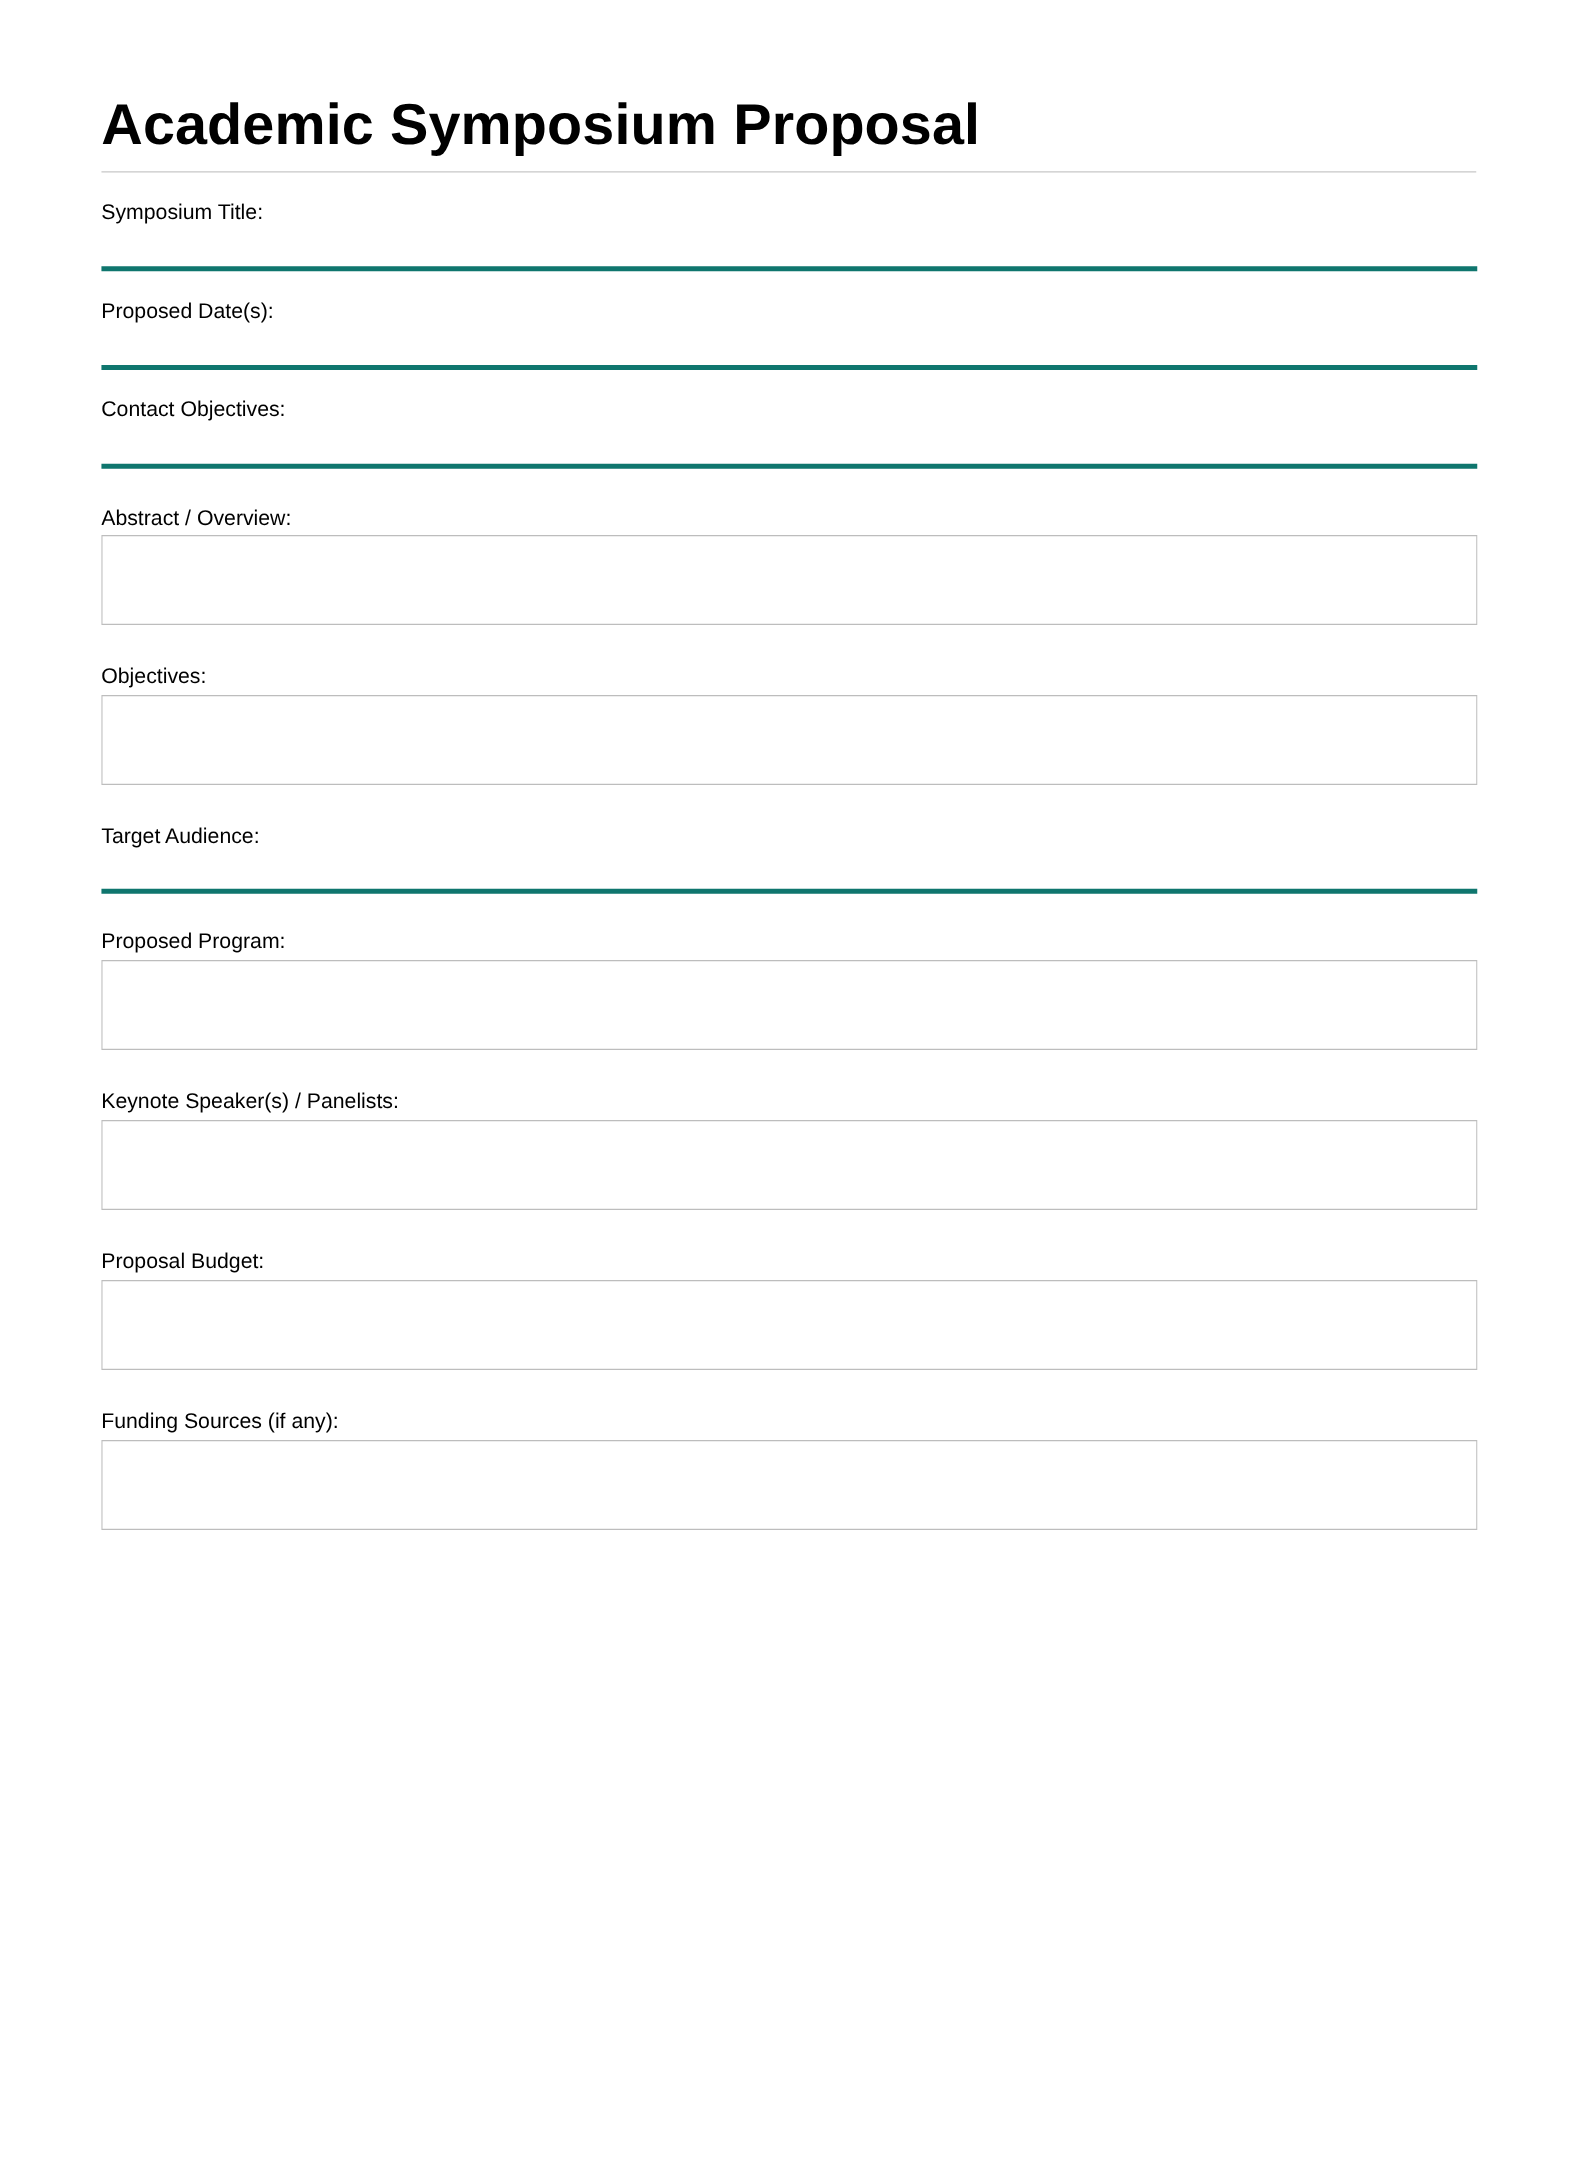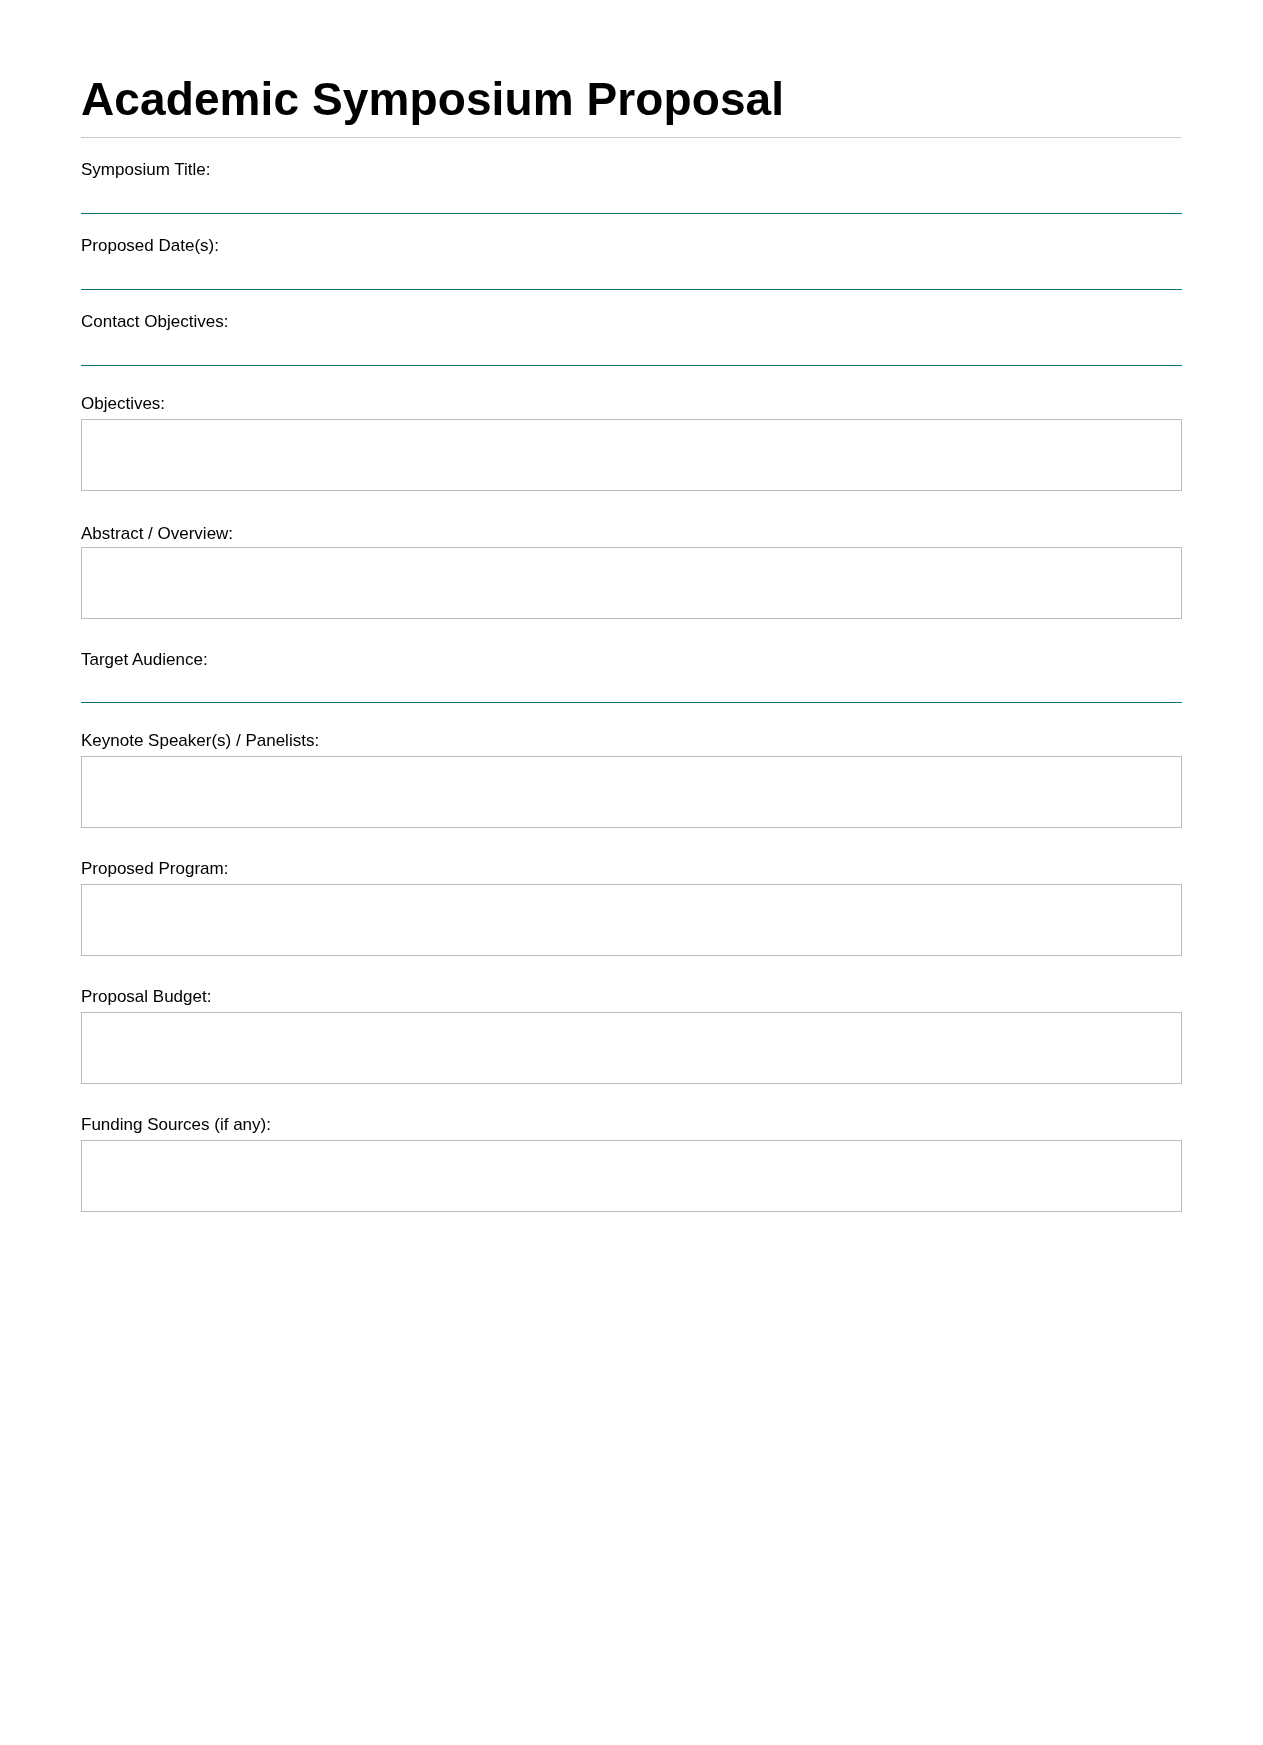--- a/index.html
+++ b/index.html
@@ -1,21 +1,21 @@
 <!DOCTYPE html>
 <html><head>
 <meta charset="utf-8">
 <style>
   html, body { margin:0; padding:0; background:#fff; }
   body { width:1263px; height:1745px; overflow:hidden; font-family:"Liberation Sans", sans-serif; color:#000; }
   .page { position:absolute; left:81px; top:0; width:1101px; height:1299px; overflow:hidden; }
   h1 { margin:0; position:absolute; top:72px; left:0; font-size:46px; font-weight:bold; letter-spacing:0.1px; }
   .hr-top { position:absolute; top:137px; left:0; width:1100px; border-top:1px solid #c8c8c8; }
   .fields { position:absolute; top:138px; left:0; width:1101px; }
-  .line-field { height:75px; border-bottom:1px solid #0f766e; position:relative; }
+  .line-field { height:75px; border-bottom:4px solid #0f766e; position:relative; }
   .line-field .lbl { position:absolute; top:22px; left:0; font-size:17px; }
   .box-field { position:relative; height:128px; }
   .box-field .lbl { position:absolute; top:28px; left:0; font-size:17px; }
   .box-field .box { position:absolute; top:53px; left:0; width:1099px; height:70px; border:1px solid #bdbdbd; }
   .first-box .lbl { top:30px; }
 </style>
 </head>
 <body>
 
 <div class="page">
@@ -26,39 +26,39 @@
     <div class="line-field">
       <span class="lbl">Symposium Title:</span>
     </div>
     <div class="line-field">
       <span class="lbl">Proposed Date(s):</span>
     </div>
     <div class="line-field">
       <span class="lbl">Contact Objectives:</span>
     </div>
 
+    <div class="box-field first-box">
+      <span class="lbl">Abstract / Overview:</span>
+      <div class="box"></div>
+    </div>
     <div class="box-field">
       <span class="lbl">Objectives:</span>
-      <div class="box"></div>
-    </div>
-    <div class="box-field first-box">
-      <span class="lbl">Abstract / Overview:</span>
       <div class="box"></div>
     </div>
 
     <div class="line-field" style="height:80px;">
       <span class="lbl" style="top:28px;">Target Audience:</span>
     </div>
 
     <div class="box-field">
-      <span class="lbl">Keynote Speaker(s) / Panelists:</span>
+      <span class="lbl">Proposed Program:</span>
       <div class="box"></div>
     </div>
     <div class="box-field">
-      <span class="lbl">Proposed Program:</span>
+      <span class="lbl">Keynote Speaker(s) / Panelists:</span>
       <div class="box"></div>
     </div>
     <div class="box-field">
       <span class="lbl">Proposal Budget:</span>
       <div class="box"></div>
     </div>
     <div class="box-field">
       <span class="lbl">Funding Sources (if any):</span>
       <div class="box"></div>
     </div>

